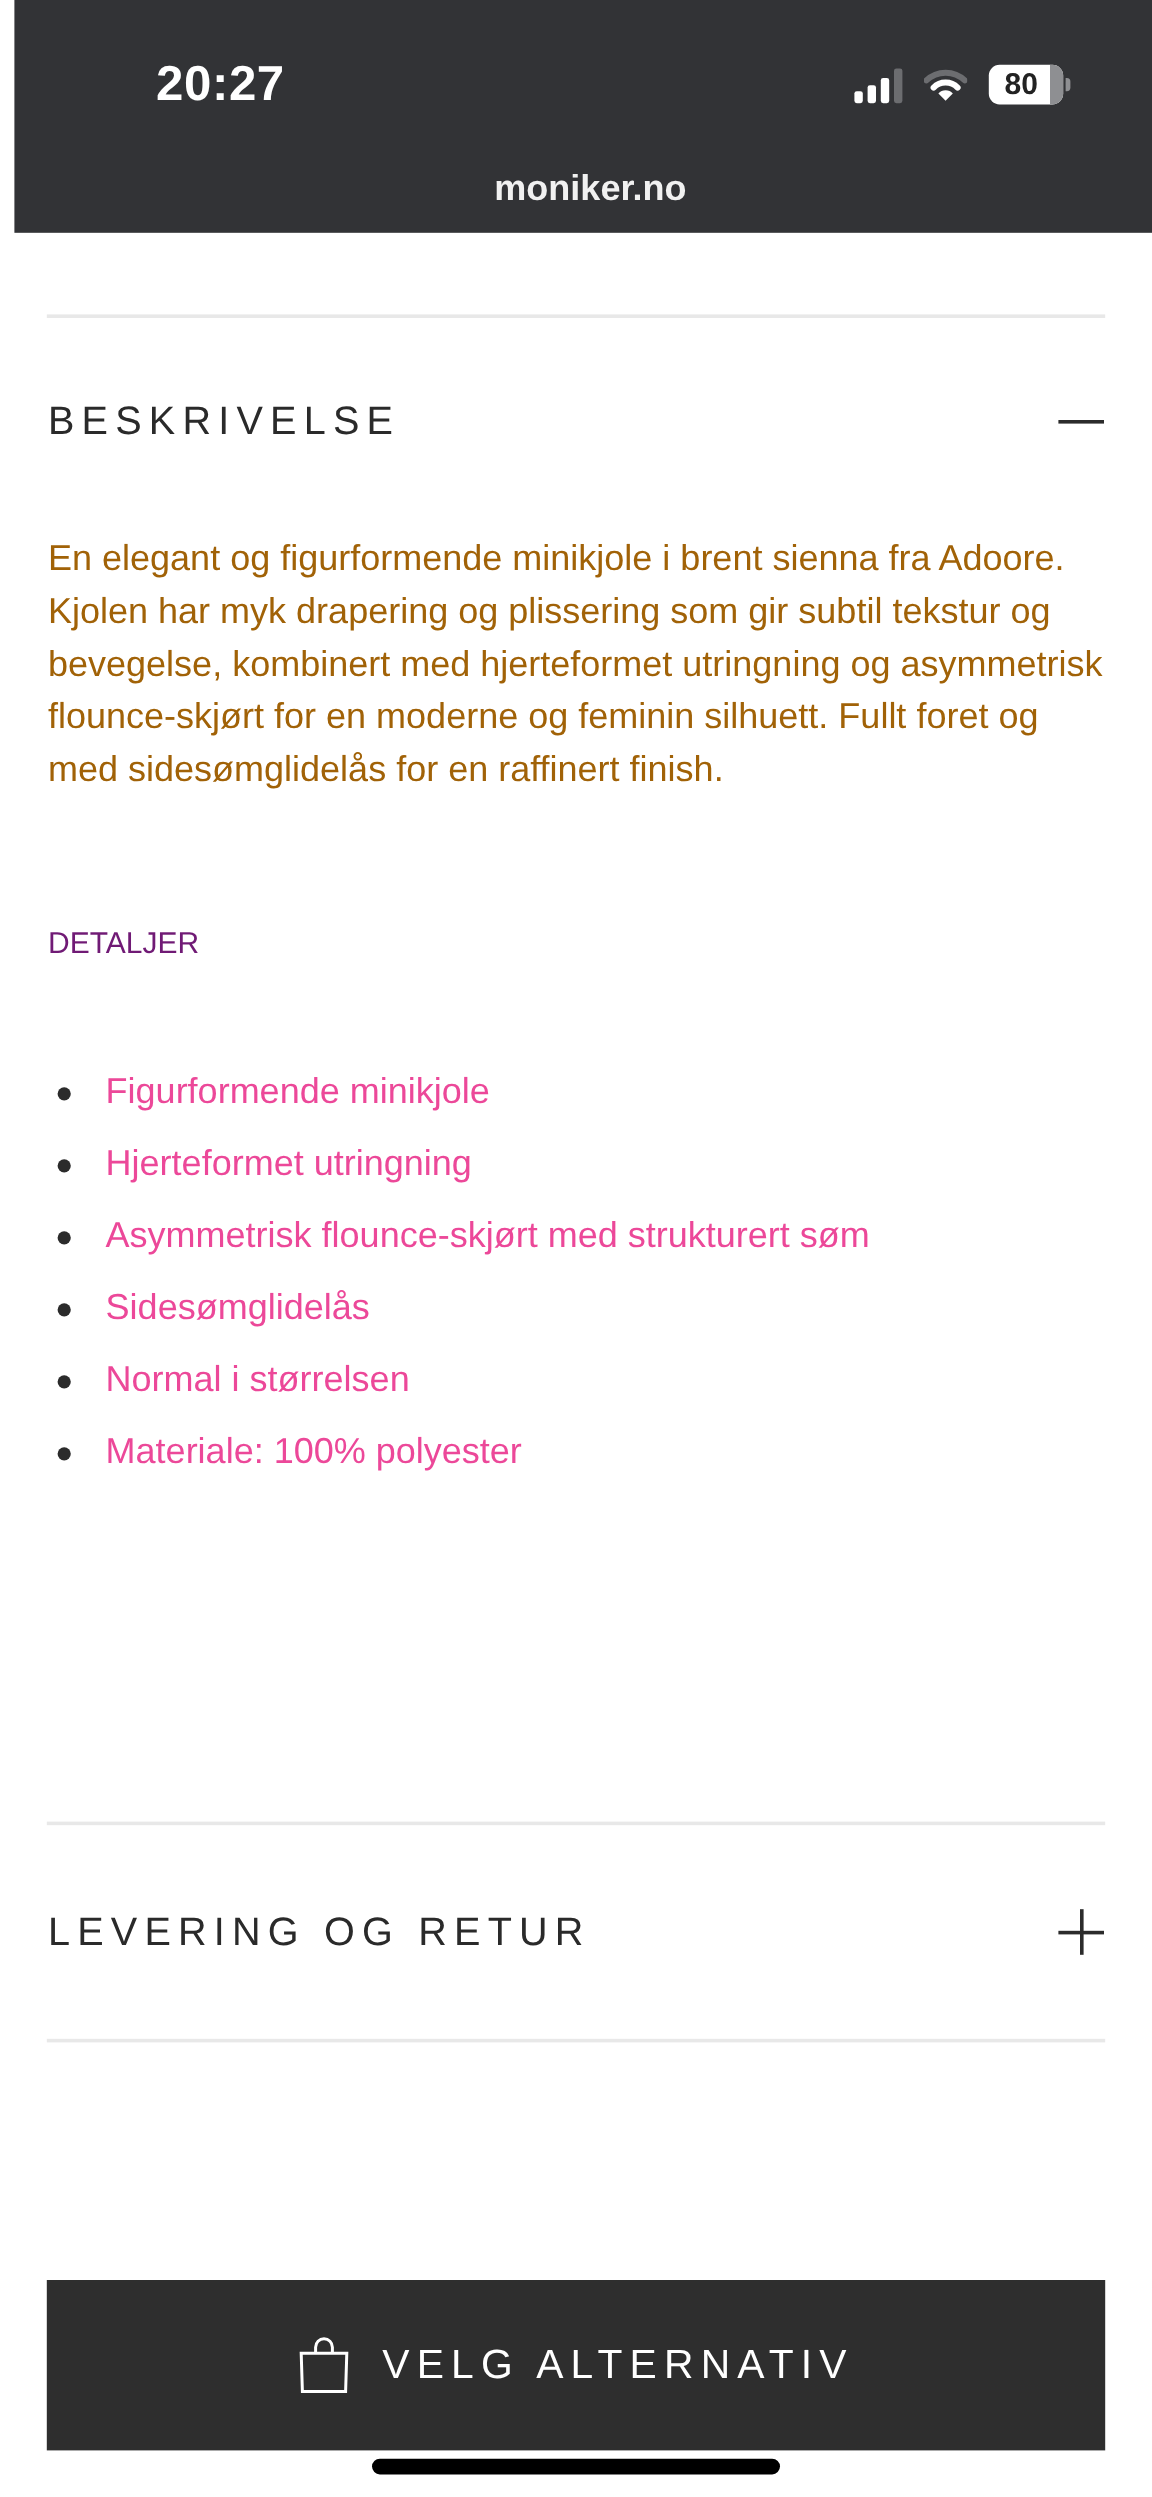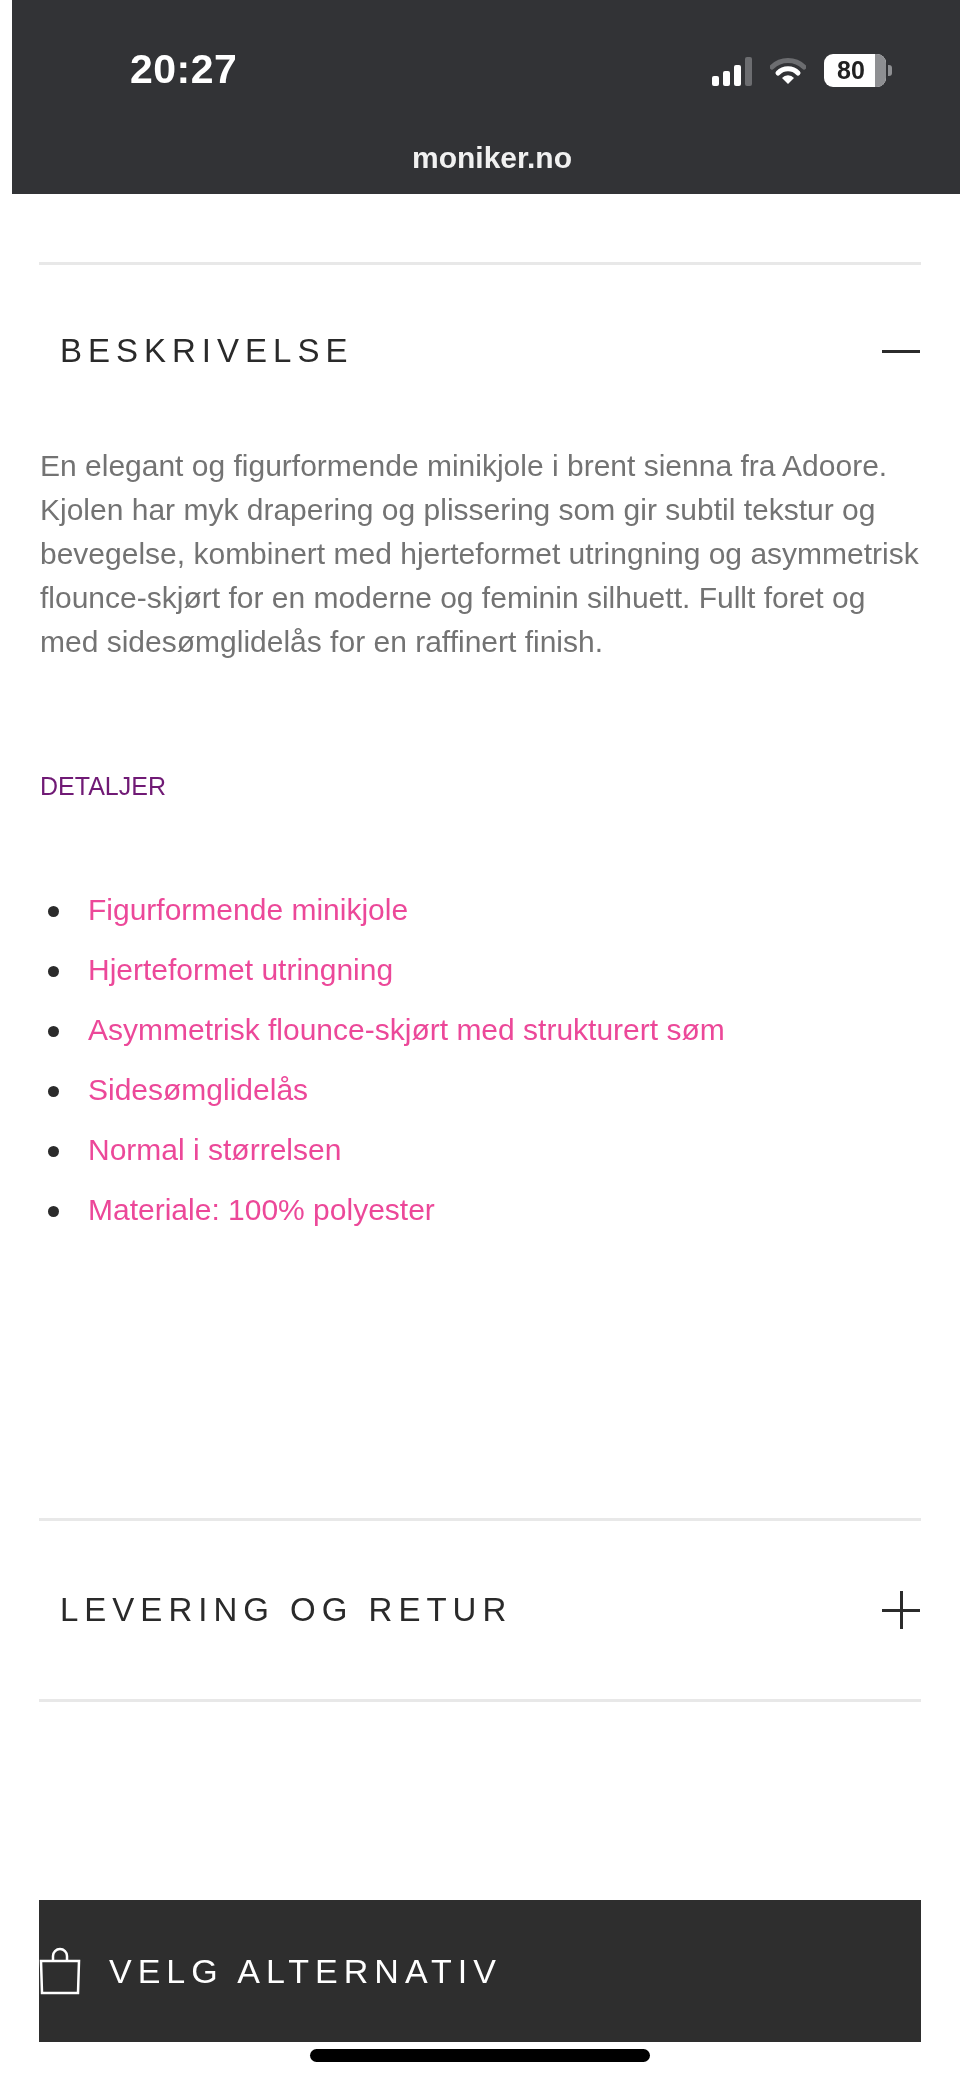--- a/index.html
+++ b/index.html
@@ -17,34 +17,34 @@
   .signal span:nth-child(4){height:29px;background:#6c6d70}
   .battery { position: relative; width: 62px; height: 33px; border-radius: 9px; background: #fff; display:flex; align-items:center; justify-content:center; overflow:hidden; }
   .battery .rest { position:absolute; right:0; top:0; width:11px; height:100%; background:#8e8f92; }
   .battery .pct { position: relative; color: #222; font-weight: bold; font-size: 25px; left:-4px; }
   .battery-nub { width: 4px; height: 11px; background:#8e8f92; border-radius: 0 3px 3px 0; margin-left: -16px; }
   .url { position: absolute; left: 0; width: 960px; top: 141px; text-align: center; font-size: 30px; color: #f1f1f1; font-weight: bold; }
 
   .divider { position: absolute; left: 39px; width: 882px; height: 3px; background: #e8e8e8; }
 
   .acc-head { position: absolute; left: 40px; width: 880px; display: flex; justify-content: space-between; align-items: center; }
-  .acc-title { font-size: 33px; letter-spacing: 6px; color: #2a2a2a; font-weight: normal; margin-left: 20px; }
+  .acc-title { font-size: 33px; letter-spacing: 6px; color: #2a2a2a; font-weight: normal; }
   .minus-icon { width: 38px; height: 3px; background: #2b2b2b; }
   .plus-icon { width: 38px; height: 38px; position: relative; }
   .plus-icon::before, .plus-icon::after { content:""; position:absolute; background:#2b2b2b; }
   .plus-icon::before { left:0; top:18px; width:38px; height:3px; }
   .plus-icon::after { left:18px; top:0; width:3px; height:38px; }
 
-  .desc { position: absolute; left: 40px; top: 444px; width: 880px; font-size: 30px; line-height: 44px; color: #737373; }
+  .desc { position: absolute; left: 40px; top: 444px; width: 880px; font-size: 30px; line-height: 44px; color: #a16207; }
   .details-title { position: absolute; left: 40px; top: 772px; font-size: 25px; color: #701a75; }
   .details-list { position: absolute; left: 40px; top: 888px; width: 860px; list-style: none; }
   .details-list li { position: relative; padding-left: 48px; font-size: 30px; line-height: 44px; margin-bottom: 16px; color: #ec4899; }
   .details-list li::before { content:""; position:absolute; left: 8px; top: 18px; width: 11px; height: 11px; border-radius: 50%; background: #2b2b2b; }
 
-  .cta { position: absolute; left: 39px; top: 1900px; width: 882px; height: 142px; background: #2e2e2e; display:flex; align-items:center; justify-content:flex-start; gap: 28px; border:none; cursor:pointer; }
+  .cta { position: absolute; left: 39px; top: 1900px; width: 882px; height: 142px; background: #2e2e2e; display:flex; align-items:center; justify-content:center; gap: 28px; border:none; cursor:pointer; }
   .cta-label { color: #fff; font-size: 34px; letter-spacing: 6px; }
   .home-indicator { position:absolute; left: 310px; top: 2049px; width: 340px; height: 13px; background:#000; border-radius: 7px; }
 </style>
 </head>
 <body>
 
 <div class="topbar">
   <div class="time">20:27</div>
   <div class="status-icons">
     <div class="signal">

